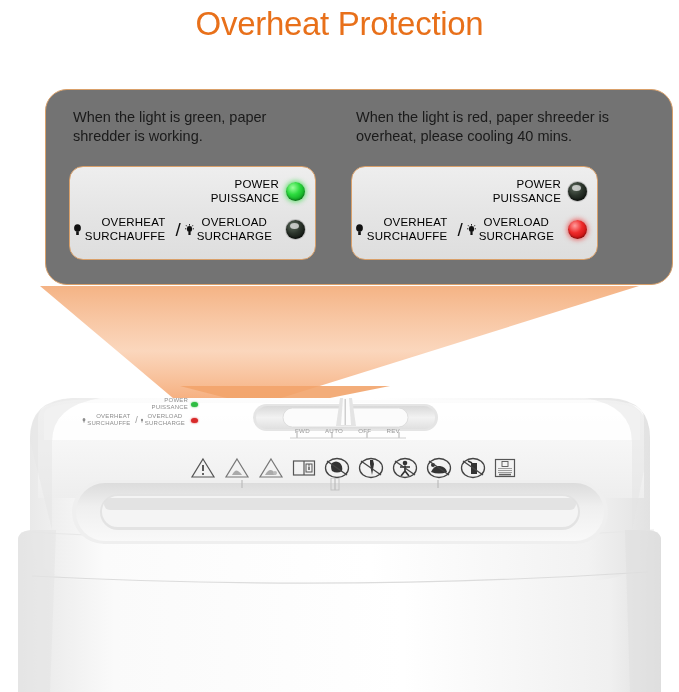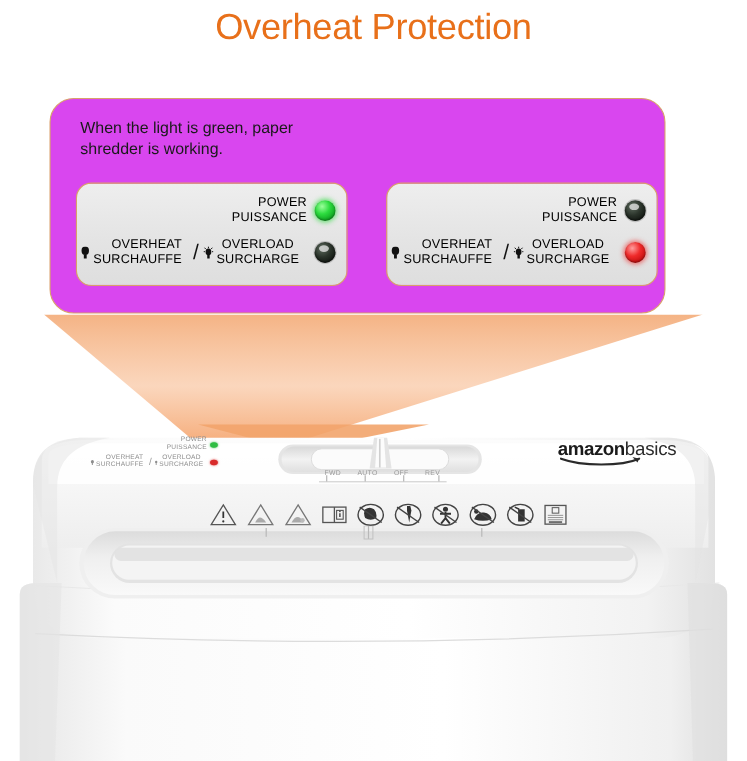--- a/index.html
+++ b/index.html
@@ -13,22 +13,22 @@
   }
   
   #title{
     position:absolute;left:0;top:0;width:679px;height:48px;
     display:flex;align-items:center;justify-content:center;
     font-size:33px;font-weight:normal;color:#e8701a;
     letter-spacing:-0.3px;
   }
   
   #callout-card{
-    position:absolute;left:45px;top:89px;width:560px;height:196px;
-    border:1.3px solid #d9a06a;border-radius:22px;background:#d946ef;
+    position:absolute;left:45px;top:89px;width:628px;height:196px;
+    border:1.3px solid #d9a06a;border-radius:22px;background:#737373;
     box-sizing:border-box;
   }
   .callout-col{
     position:absolute;top:0;width:295px;height:196px;box-sizing:border-box;
   }
   .callout-col.left{left:0;}
   .callout-col.right{left:295px;}
   .callout-text{
     position:absolute;left:27px;top:18px;width:250px;
     font-size:14.5px;line-height:19px;color:#1a1a1a;
@@ -149,20 +149,21 @@
             <span>OVERLOAD</span>
             <span>SURCHARGE</span>
           </span>
         </span>
         <span class="led off" style="margin-left:7px"></span>
       </div>
     </div>
   </div>
 
   <div class="callout-col right">
+    <div class="callout-text">When the light is red, paper shreeder is overheat, please cooling 40 mins.</div>
 
     <div class="led-panel">
 
       <div class="led-row row-power">
         <span class="lbl-2line">
           <span>POWER</span>
           <span>PUISSANCE</span>
         </span>
         <span class="led off"></span>
       </div>
@@ -315,27 +316,20 @@
 
   
   <div id="switch-labels">
     <span>FWD</span>
     <span>AUTO</span>
     <span>OFF</span>
     <span>REV</span>
   </div>
 
   
-  <div id="logo">
-    <span class="am">amazon</span><span class="bs">basics</span>
-    <svg width="80" height="9" viewBox="0 0 80 9" style="display:block;margin-top:-4px;margin-left:2px">
-      <path d="M1 2 C20 9 56 9 72 2" stroke="#2a2a2a" stroke-width="2" fill="none" stroke-linecap="round"></path>
-      <path d="M72 2 L66 0.5 L70.5 5.5 Z" fill="#2a2a2a"></path>
-    </svg>
-  </div>
 
   
   <div id="icon-row">
     <svg class="warn-ico" width="26" height="22" viewBox="0 0 26 22">
       <path d="M13 2 L24 20 L2 20 Z" fill="none" stroke="#555" stroke-width="1.2"></path>
       <path d="M13 8 L13 14" stroke="#333" stroke-width="1.6"></path>
         <circle cx="13" cy="17" r="1" fill="#333"></circle>
     </svg>
     <svg class="warn-ico" width="26" height="22" viewBox="0 0 26 22">
       <path d="M13 2 L24 20 L2 20 Z" fill="none" stroke="#777" stroke-width="1.2"></path>

